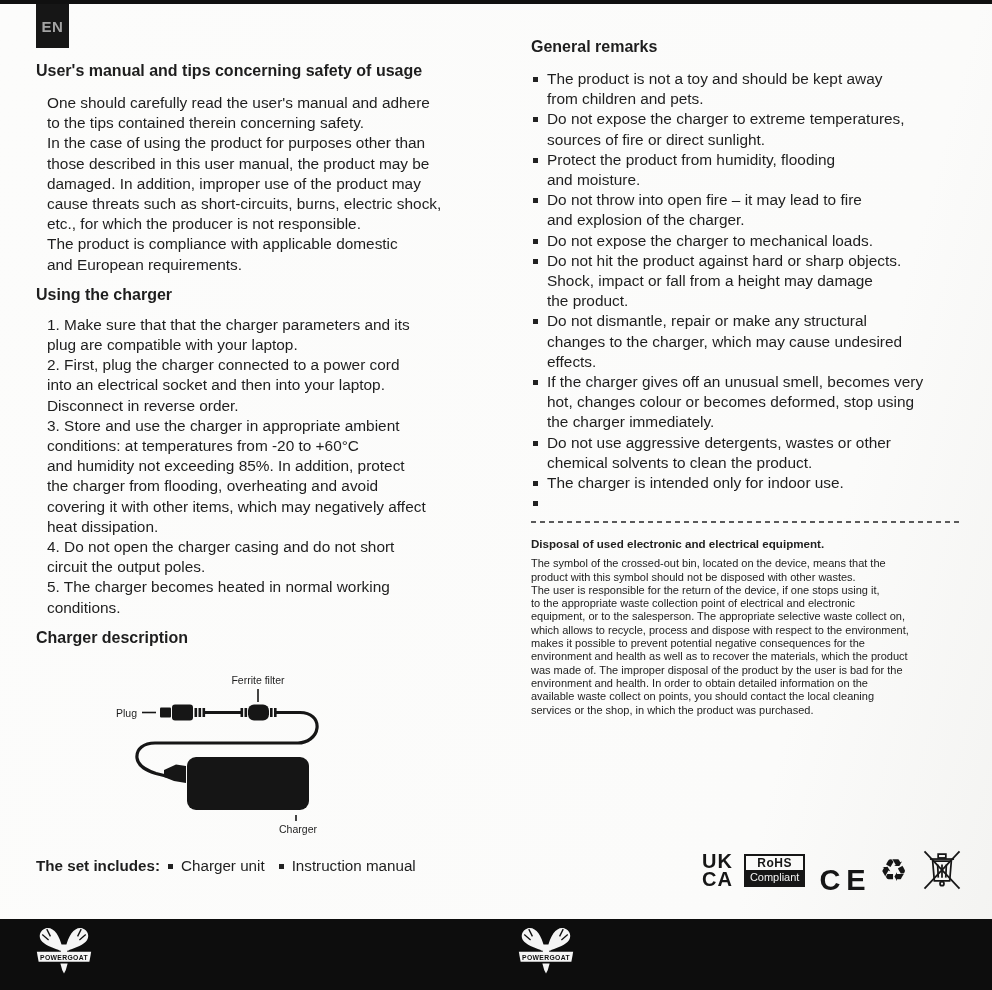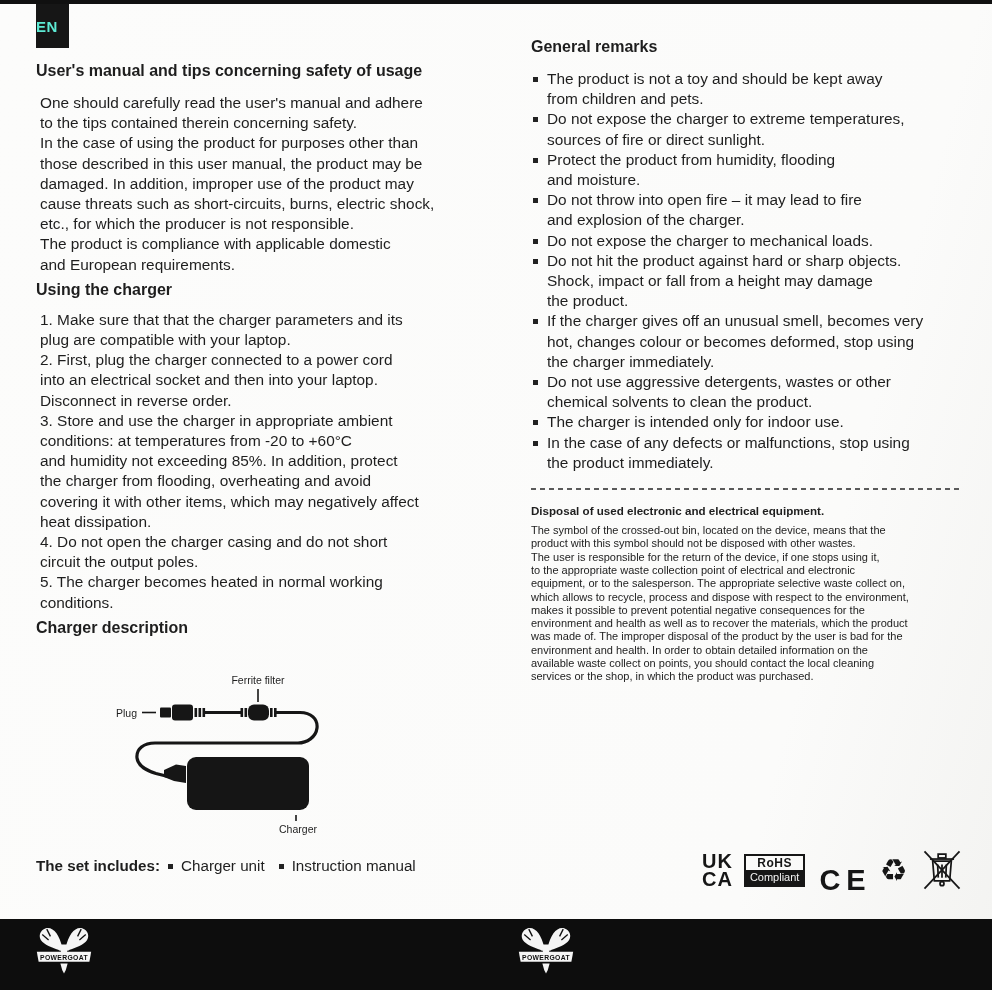--- a/index.html
+++ b/index.html
@@ -4,28 +4,28 @@
 <style>
   html,body { margin:0; padding:0; background:#dcdcdc; }
   .page {
     position:relative; width:992px; height:990px; margin:0 auto;
     background:linear-gradient(105deg,#fcfcfb 0%,#fbfbfa 78%,#f3f3f1 100%);
     font-family:"Liberation Sans", sans-serif; color:#1e1e1e; overflow:hidden;
   }
   .topstrip { position:absolute; top:0; left:0; width:100%; height:4px; background:#101010; }
   .en-badge {
     position:absolute; left:36px; top:4px; width:33px; height:44px; background:#161616;
-    color:#5eead4; font-weight:bold; font-size:15px; display:flex; align-items:center; justify-content:flex-start;
+    color:#a3a3a3; font-weight:bold; font-size:15px; display:flex; align-items:center; justify-content:center;
     letter-spacing:.5px;
   }
   .col-left  { position:absolute; left:36px;  top:62px; width:440px; }
   .col-right { position:absolute; left:531px; top:38px; width:430px; }
   .h1 { font-size:16px; font-weight:bold; margin:0 0 13px 0; }
   .h2 { font-size:16px; font-weight:bold; margin:6px 0 11px 0; }
-  .body-text { font-size:15.4px; line-height:20.2px; white-space:pre-line; margin:4px; }
+  .body-text { font-size:15.4px; line-height:20.2px; white-space:pre-line; margin:11px; }
   .bullets { margin:0; }
   .bullet { display:flex; font-size:15.4px; line-height:20.2px; }
   .bullet .sq { flex:none; width:5px; height:5px; background:#222; margin:8px 9px 0 2px; }
   .bullet .btxt { white-space:pre-line; }
   .dashes {
     height:2px; margin:15px 0 14px 0;
     background:repeating-linear-gradient(90deg,#5a5a5a 0 5px,transparent 5px 9px);
   }
   .disposal-h { font-size:11.6px; font-weight:bold; margin:0 0 7px 0; }
   .disposal-t { font-size:11px; line-height:13.3px; white-space:pre-line; margin:0; color:#222; }
@@ -159,20 +159,26 @@
           <span class="btxt">Do not expose the charger to mechanical loads.</span>
         </div>
 
         <div class="bullet">
           <span class="sq"></span>
           <span class="btxt">Do not hit the product against hard or sharp objects.
 Shock, impact or fall from a height may damage
 the product.</span>
         </div>
 
+        <div class="bullet">
+          <span class="sq"></span>
+          <span class="btxt">Do not dismantle, repair or make any structural
+changes to the charger, which may cause undesired
+effects.</span>
+        </div>
 
         <div class="bullet">
           <span class="sq"></span>
           <span class="btxt">If the charger gives off an unusual smell, becomes very
 hot, changes colour or becomes deformed, stop using
 the charger immediately.</span>
         </div>
 
         <div class="bullet">
           <span class="sq"></span>
@@ -180,22 +186,20 @@
 chemical solvents to clean the product.</span>
         </div>
 
         <div class="bullet">
           <span class="sq"></span>
           <span class="btxt">The charger is intended only for indoor use.</span>
         </div>
 
         <div class="bullet">
           <span class="sq"></span>
-          <span class="btxt">In the case of any defects or malfunctions, stop using
-the product immediately.</span>
         </div>
       </div>
     <div class="dashes"></div>
     <div class="disposal-h">Disposal of used electronic and electrical equipment.</div>
     <p class="disposal-t">The symbol of the crossed-out bin, located on the device, means that the
 product with this symbol should not be disposed with other wastes.
 The user is responsible for the return of the device, if one stops using it,
 to the appropriate waste collection point of electrical and electronic
 equipment, or to the salesperson. The appropriate selective waste collect on,
 which allows to recycle, process and dispose with respect to the environment,

